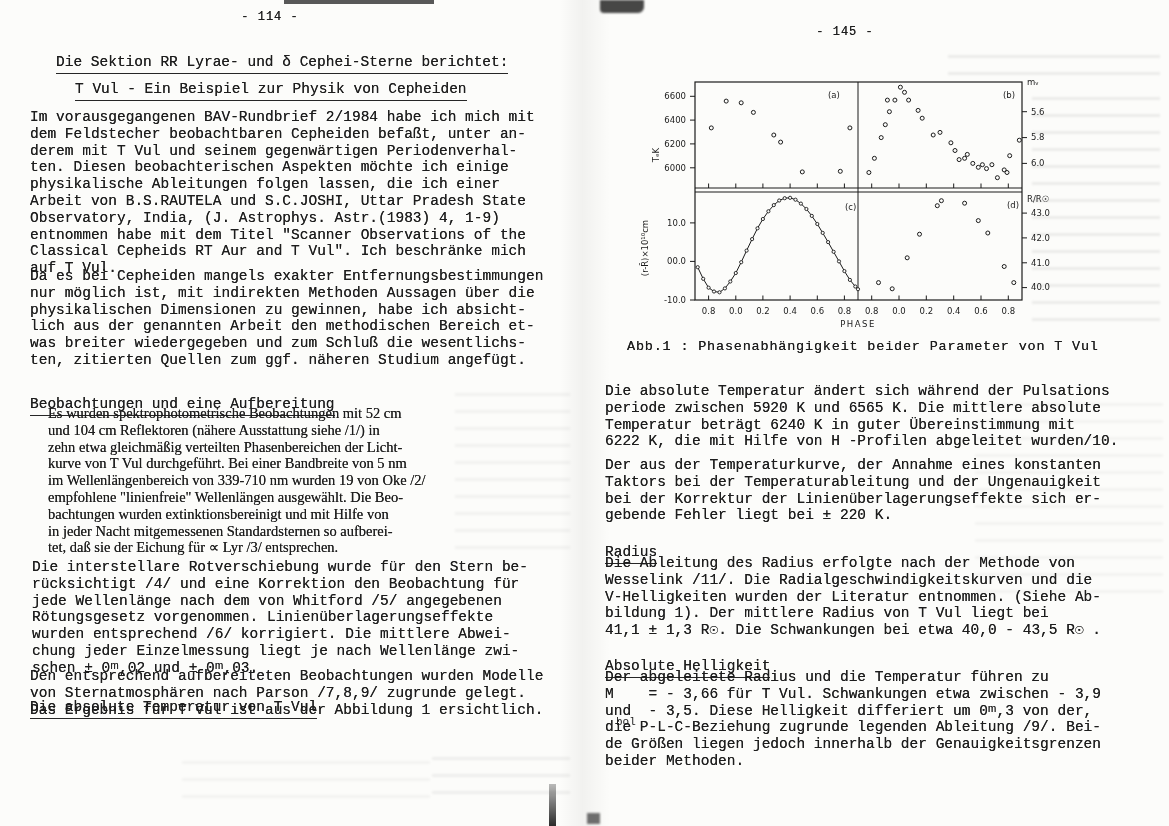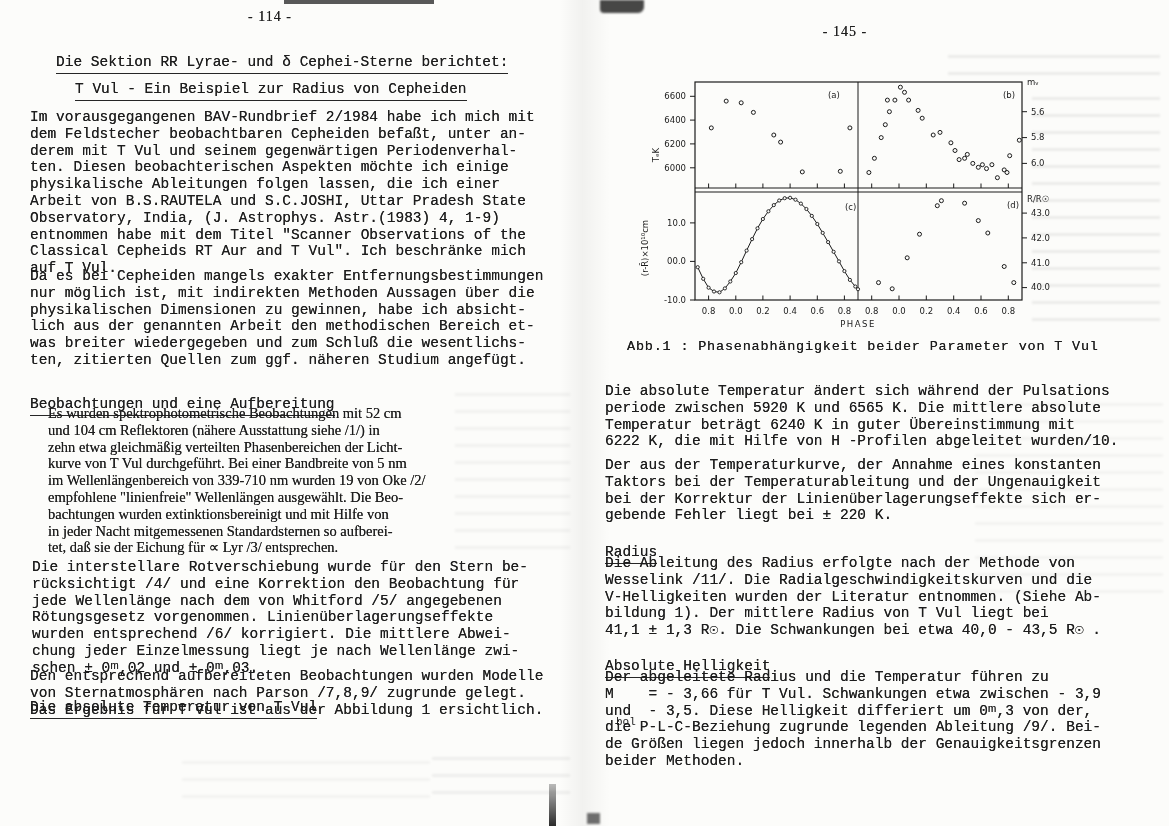--- a/index.html
+++ b/index.html
@@ -9,21 +9,21 @@
     font-family:"Liberation Mono","DejaVu Sans Mono",monospace;
     color:#1d1d1d;
   }
   .blk{
     position:absolute;
     font-size:14.5px;line-height:16.8px;
     white-space:pre-wrap;
     text-shadow:0 0 0.6px rgba(25,25,25,0.85);
   }
   .hd{display:inline-block;border-bottom:1.4px solid #262626;padding-bottom:2px;margin-top:12px;}
-  .pn{font-size:14px;letter-spacing:1px;font-family:Liberation Serif, serif;}
+  .pn{font-size:12px;letter-spacing:1px;}
   .cap{font-size:13.5px;letter-spacing:0.8px;}
   .ghost{
     position:absolute;opacity:0.11;filter:blur(1.1px);pointer-events:none;
     background:repeating-linear-gradient(180deg,transparent 0 5px,#6a6a6a 5px 8px,transparent 8px 17px);
   }
   .spine1{position:absolute;left:549px;top:784px;width:7px;height:42px;
     background:linear-gradient(180deg,rgba(120,120,120,.5),#2a2a2a);filter:blur(.7px);}
   .spine2{position:absolute;left:587px;top:813px;width:13px;height:11px;
     background:#4c4c4c;filter:blur(1.2px);opacity:.8;}
   .fold{position:absolute;left:560px;top:0;width:50px;height:826px;pointer-events:none;
@@ -36,21 +36,21 @@
 </style>
 </head>
 <body>
 
 <div>
 
   <div class="blk pn" style="left:215px;top:9px;width:110px;text-align:center;">- 114 -</div>
 
   <div class="blk" style="left:56px;top:42px;"><span class="hd">Die Sektion RR Lyrae- und δ Cephei-Sterne berichtet:</span></div>
 
-  <div class="blk" style="left:75px;top:69px;"><span class="hd">T Vul - Ein Beispiel zur Radius von Cepheiden</span></div>
+  <div class="blk" style="left:75px;top:69px;"><span class="hd">T Vul - Ein Beispiel zur Physik von Cepheiden</span></div>
 
   <div class="blk" style="left:30px;top:99px;width:545px;margin-top:10px;">Im vorausgegangenen BAV-Rundbrief 2/1984 habe ich mich mit
 dem Feldstecher beobachtbaren Cepheiden befaßt, unter an-
 derem mit T Vul und seinem gegenwärtigen Periodenverhal-
 ten. Diesen beobachterischen Aspekten möchte ich einige
 physikalische Ableitungen folgen lassen, die ich einer
 Arbeit von B.S.RAUTELA und S.C.JOSHI, Uttar Pradesh State
 Observatory, India, (J. Astrophys. Astr.(1983) 4, 1-9)
 entnommen habe mit dem Titel "Scanner Observations of the
 Classical Cepheids RT Aur and T Vul". Ich beschränke mich

